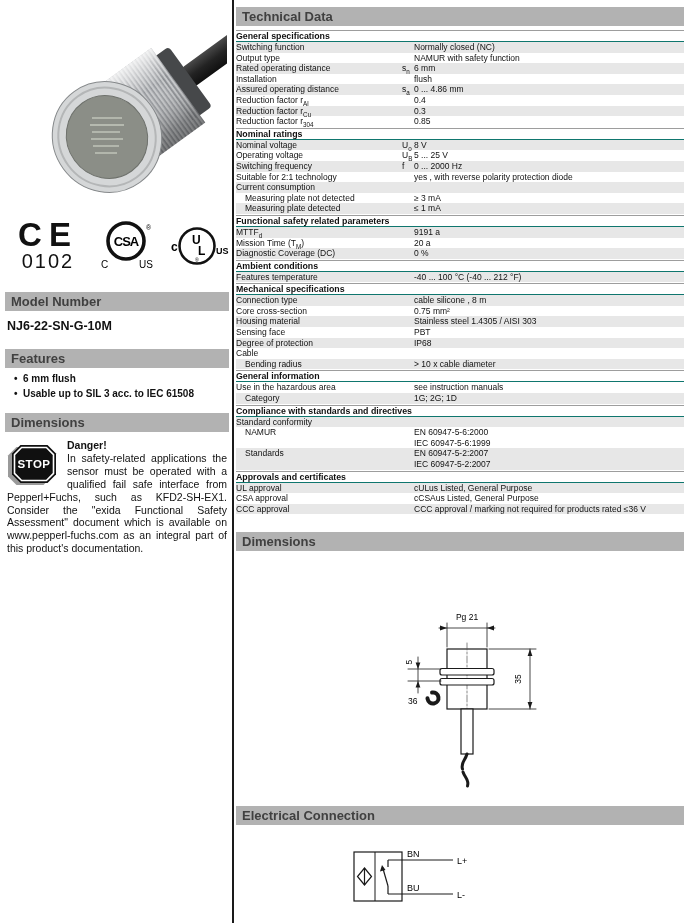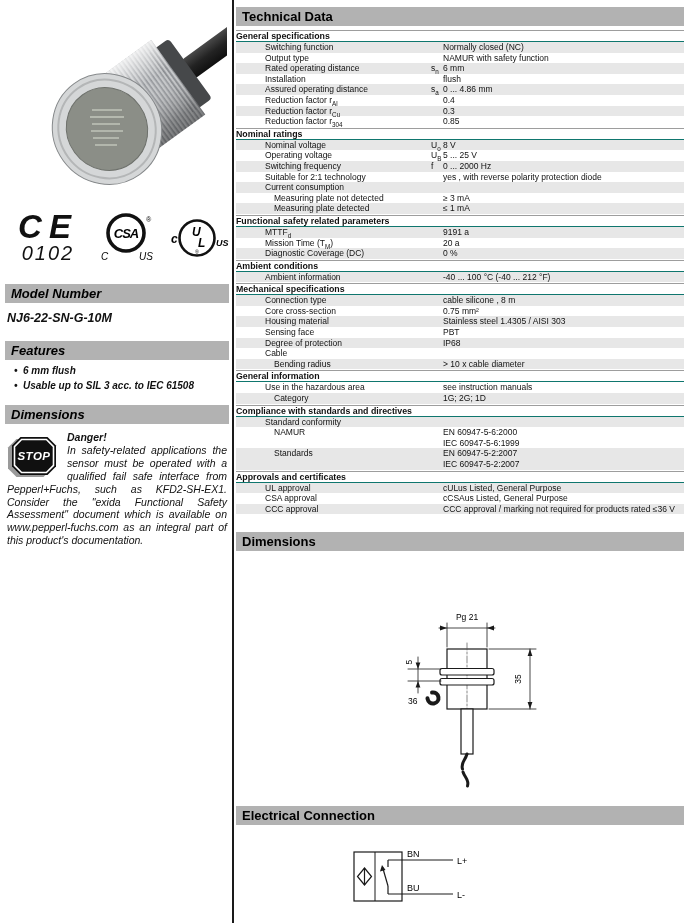--- a/index.html
+++ b/index.html
@@ -1,31 +1,31 @@
 <!DOCTYPE html>
 <html><head>
 <meta charset="utf-8">
 <style>
   html,body{margin:0;padding:0;background:#fff;}
   *{box-sizing:border-box;}
   .page{position:relative;width:688px;height:923px;background:#fff;overflow:hidden;
         font-family:"Liberation Sans","DejaVu Sans",sans-serif;color:#111;display:flex;}
-  .left-col{width:232px;height:100%;padding:8px 3px 0 5px;flex:0 0 232px;font-style:italic;}
+  .left-col{width:232px;height:100%;padding:16px 3px 0 5px;flex:0 0 232px;}
   .right-col{width:456px;height:100%;border-left:2px solid #1a1a1a;padding:0 4px 0 2px;flex:0 0 456px;}
 
   
   .bar{background:#b2b2b2;font-weight:bold;font-size:13px;line-height:19px;height:19px;
-       padding-left:6px;color:#000000;}
+       padding-left:6px;color:#404040;}
   .bar.main{margin-top:7px;}
 
   
   #tech-table{width:448px;margin-top:4px;}
   .sec-h{font-weight:bold;font-size:8.8px;line-height:10px;height:12px;
          border-top:1px solid #9d9d9d;border-bottom:1px solid #0f766e;margin-top:1px;}
-  .trow{display:grid;grid-template-columns:166px 12px 1fr;padding-left:29px;
+  .trow{display:grid;grid-template-columns:166px 12px 1fr;padding-left:0;
         min-height:10.6px;line-height:10.6px;font-size:8.5px;}
   .trow.shade{background:#e7e7e7;}
   .trow.ind .lab{padding-left:9px;}
   .lab,.sym,.val{white-space:nowrap;overflow:visible;}
   .val div{line-height:10.6px;}
   sub{font-size:6.3px;line-height:0;}
 
   
   .photo-box{width:215px;height:180px;margin:6px 0 0 7px;}
   .logos{display:flex;align-items:flex-start;margin:16px 0 0 8px;height:56px;}
@@ -237,21 +237,21 @@
           <span class="sym"></span>
           <span class="val">20 a</span>
         </div>
         <div class="trow shade">
           <span class="lab"><span>Diagnostic Coverage (DC)</span></span>
           <span class="sym"></span>
           <span class="val">0 %</span>
         </div>
         <div class="sec-h">Ambient conditions</div>
         <div class="trow shade">
-          <span class="lab"><span>Ambient information</span></span>
+          <span class="lab"><span>Features temperature</span></span>
           <span class="sym"></span>
           <span class="val">-40 ... 100 °C (-40 ... 212 °F)</span>
         </div>
         <div class="sec-h">Mechanical specifications</div>
         <div class="trow shade">
           <span class="lab"><span>Connection type</span></span>
           <span class="sym"></span>
           <span class="val">cable silicone , 8 m</span>
         </div>
         <div class="trow">

